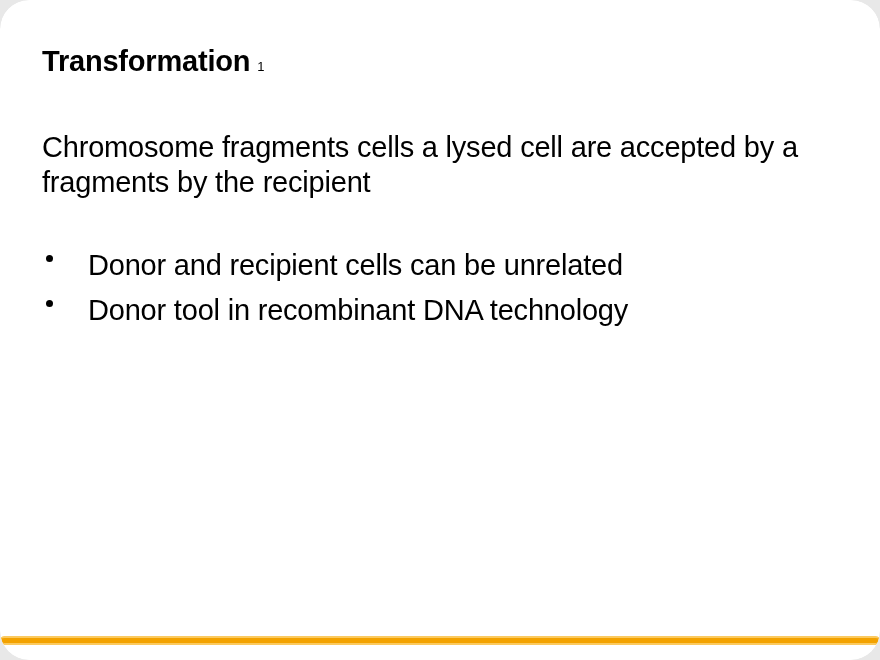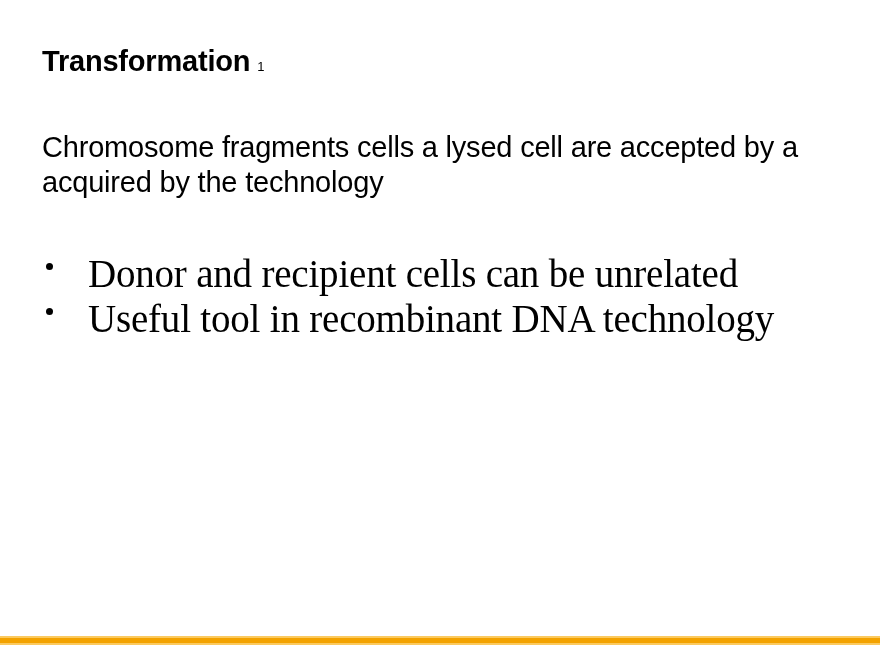--- a/index.html
+++ b/index.html
@@ -1,15 +1,15 @@
 <!DOCTYPE html>
 <html><head>
 <meta charset="utf-8">
 <style>
-  * { margin: 0; padding: 0; box-sizing: border-box; }
+  * { margin: 0; padding: 0; box-sizing: border-box; border-radius: 29px; }
   html, body { background: #e8e8e8; }
 
   .slide {
     position: relative;
     width: 880px;
     height: 660px;
     margin: 0 auto;
     background: #ffffff;
     color: #000000;
     font-family: "Liberation Sans", "DejaVu Sans", sans-serif;
@@ -40,24 +40,23 @@
     top: 130px;
     font-size: 29px;
     line-height: 35px;
     letter-spacing: -0.2px;
   }
   .paragraph .line { white-space: nowrap; }
 
   .bullets {
     position: absolute;
     left: 42px;
-    top: 256px;
-    font-size: 39px;
+    top: 248px;
+    font-size: 29px;
     letter-spacing: -0.2px;
-    font-family: Liberation Serif, serif;
   }
   .bullet-item {
     position: relative;
     padding-left: 46px;
     line-height: 35px;
     margin-bottom: 10px;
     white-space: nowrap;
   }
   .bullet-dot {
     position: absolute;
@@ -84,29 +83,29 @@
 <body>
 
 <div class="slide" style="color: rgb(0, 0, 0); background-color: rgb(255, 255, 255);">
 
   <div class="title-row">
     <span class="title-text">Transformation</span><span class="title-marker">1</span>
   </div>
 
   <div class="paragraph">
     <div class="line">Chromosome fragments cells a lysed cell are accepted by a</div>
-    <div class="line">acquired by the technology</div>
+    <div class="line">fragments by the recipient</div>
   </div>
 
   <div class="bullets">
     <div class="bullet-item">
       <span class="bullet-dot" style="background-color: rgb(0, 0, 0);"></span>
       <span>Donor and recipient cells can be unrelated</span>
     </div>
     <div class="bullet-item">
       <span class="bullet-dot" style="background-color: rgb(0, 0, 0);"></span>
-      <span>Useful tool in recombinant DNA technology</span>
+      <span>Donor tool in recombinant DNA technology</span>
     </div>
   </div>
 
   <div class="accent-bar" style="background-color: rgb(243, 162, 0); border-color: rgb(251, 202, 96);"></div>
 
 </div>
 
 </body></html>

